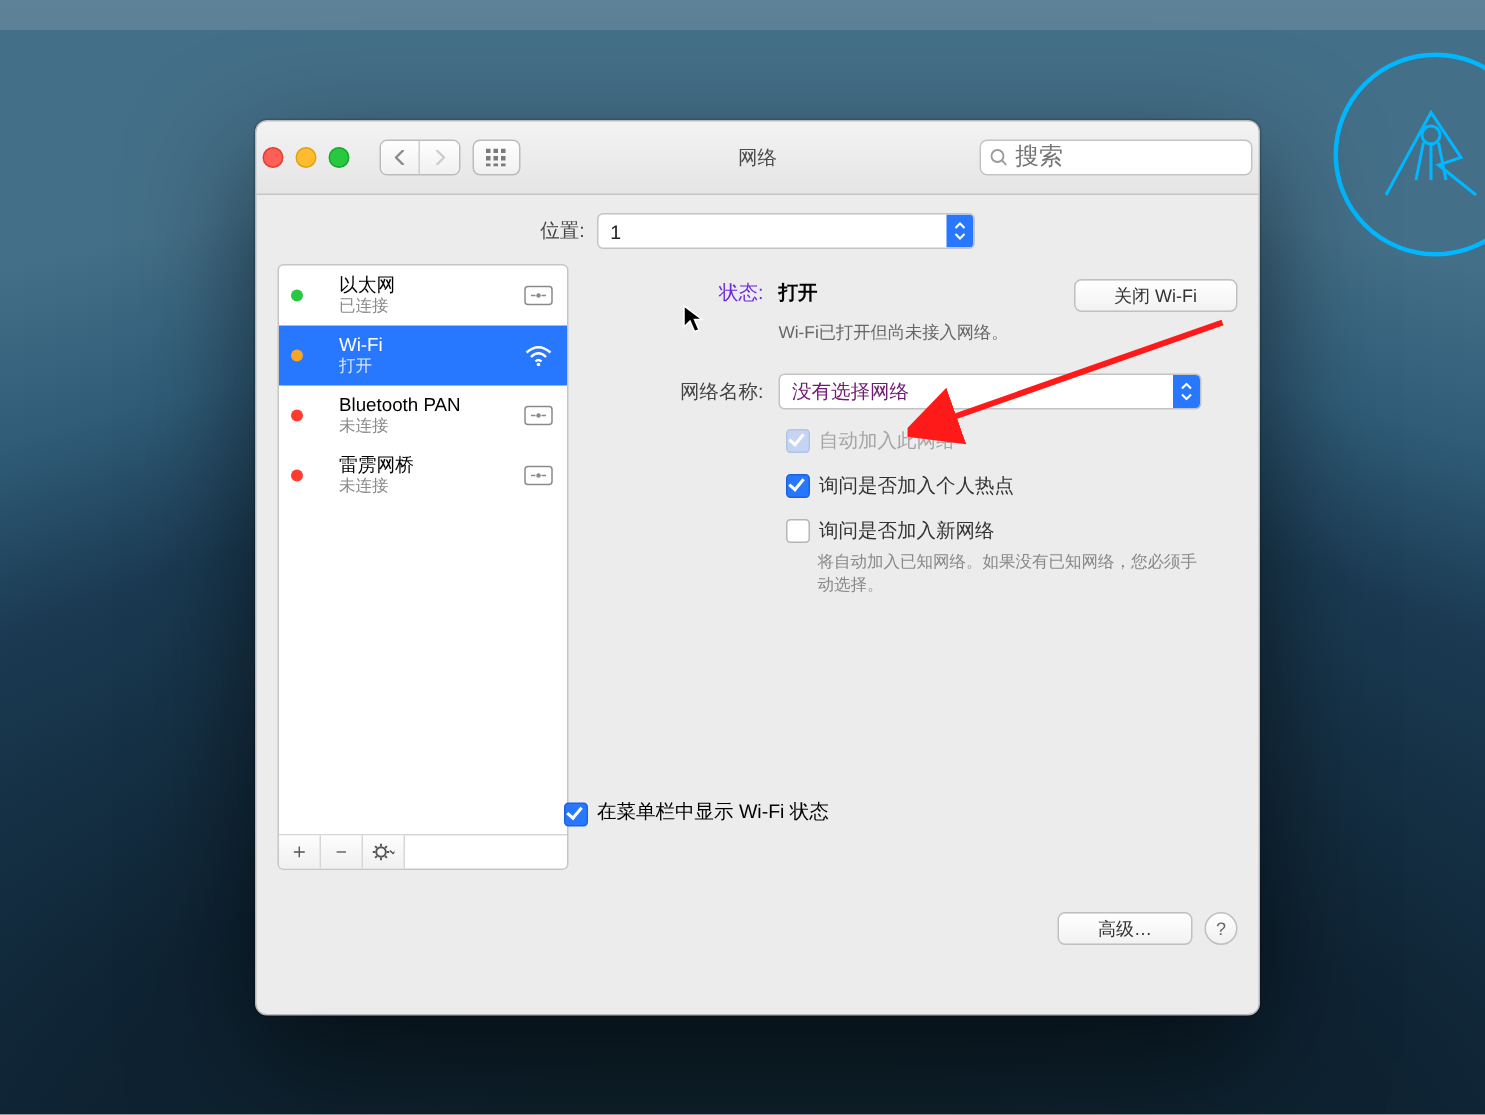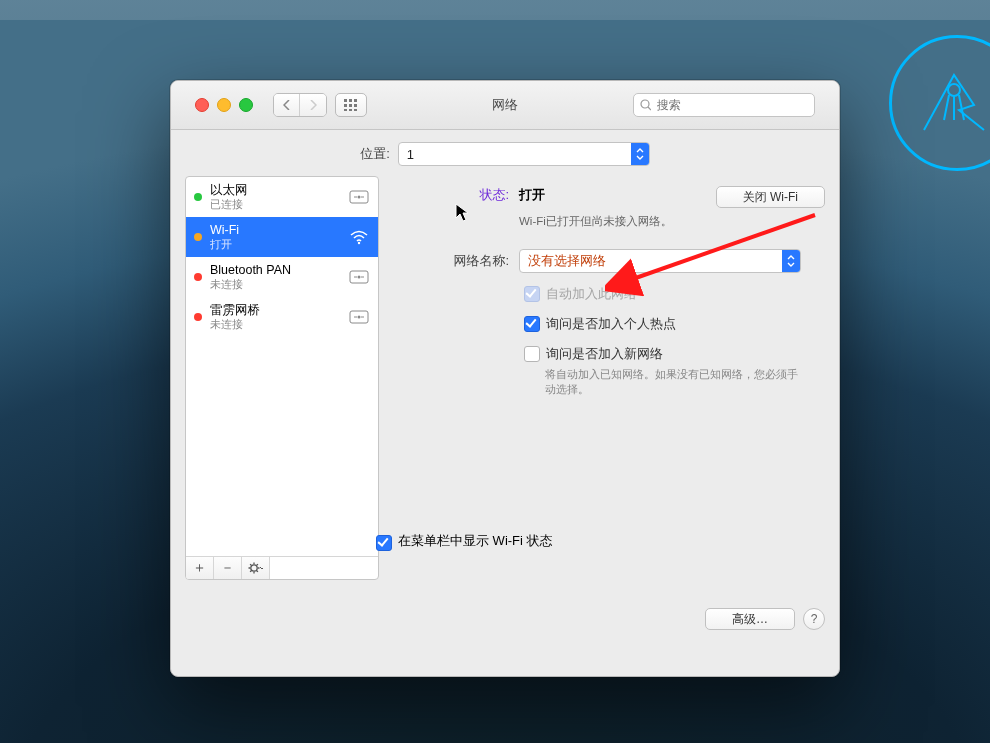--- a/index.html
+++ b/index.html
@@ -50,21 +50,21 @@
   border-radius: 8px;
   box-shadow: 0 30px 80px rgba(0,0,0,.55), 0 0 0 1px rgba(0,0,0,.15);
   overflow: hidden;
 }
 .titlebar {
   height: 48px;
   background: linear-gradient(#f3f3f3, #e5e5e5);
   border-bottom: 1px solid #c5c5c5;
   display: flex;
   align-items: center;
-  padding: 0 24px;
+  padding: 0 4px;
   gap: 8px;
 }
 .traffic {
   display: flex;
   gap: 8px;
 }
 .tl-btn {
   width: 12px; height: 12px; border-radius: 50%;
 }
 .tl-red    { background:#ff5f57; border:1px solid #e33e32;}
@@ -113,21 +113,21 @@
   align-items: center;
   color: #9a9a9a;
   font-size: 12px;
   padding: 0 6px;
   gap: 4px;
 }
 .search input {
   border: none;
   outline: none;
   width: 100%;
-  font-size: 12px;
+  font-size: 16px;
   background: transparent;
 }
 .location-row {
   display: flex;
   align-items: center;
   justify-content: center;
   margin: 12px 0 10px;
   gap: 8px;
 }
 .location-row label { color:#444; }
@@ -146,42 +146,42 @@
   color: #222;
   white-space: nowrap;
   overflow: hidden;
   text-overflow: ellipsis;
 }
 .popup-select .caret {
   width: 18px; height: 100%;
   background: #2878ff;
   display:flex;align-items:center;justify-content:center;
 }
-.popup-select.ghost .val { color:#c2410c; }
+.popup-select.ghost .val { color:#701a75; }
 .body {
   display: flex;
   padding: 0 14px 14px 14px;
   gap: 10px;
 }
 .sidebar {
   width: 192px;
   height: 402px;
   background: #fff;
   border: 1px solid #c6c6c6;
   border-radius: 4px;
   overflow: hidden;
   display: flex;
   flex-direction: column;
 }
 .side-list { flex:1; }
 .side-item {
   display:flex; align-items:center;
   height: 40px;
   padding: 0 8px;
-  gap: 8px;
+  gap: 24px;
   border-bottom: 0px solid transparent;
 }
 .side-item .dot {
   width: 8px; height:8px; border-radius:50%;
 }
 .dot.green{background:#28c840;}
 .dot.orange{background:#f5a623;}
 .dot.red{background:#ff3b30;}
 .side-item .labels { flex:1; line-height:1.2; }
 .side-item .main-label { font-size:12.5px; }

